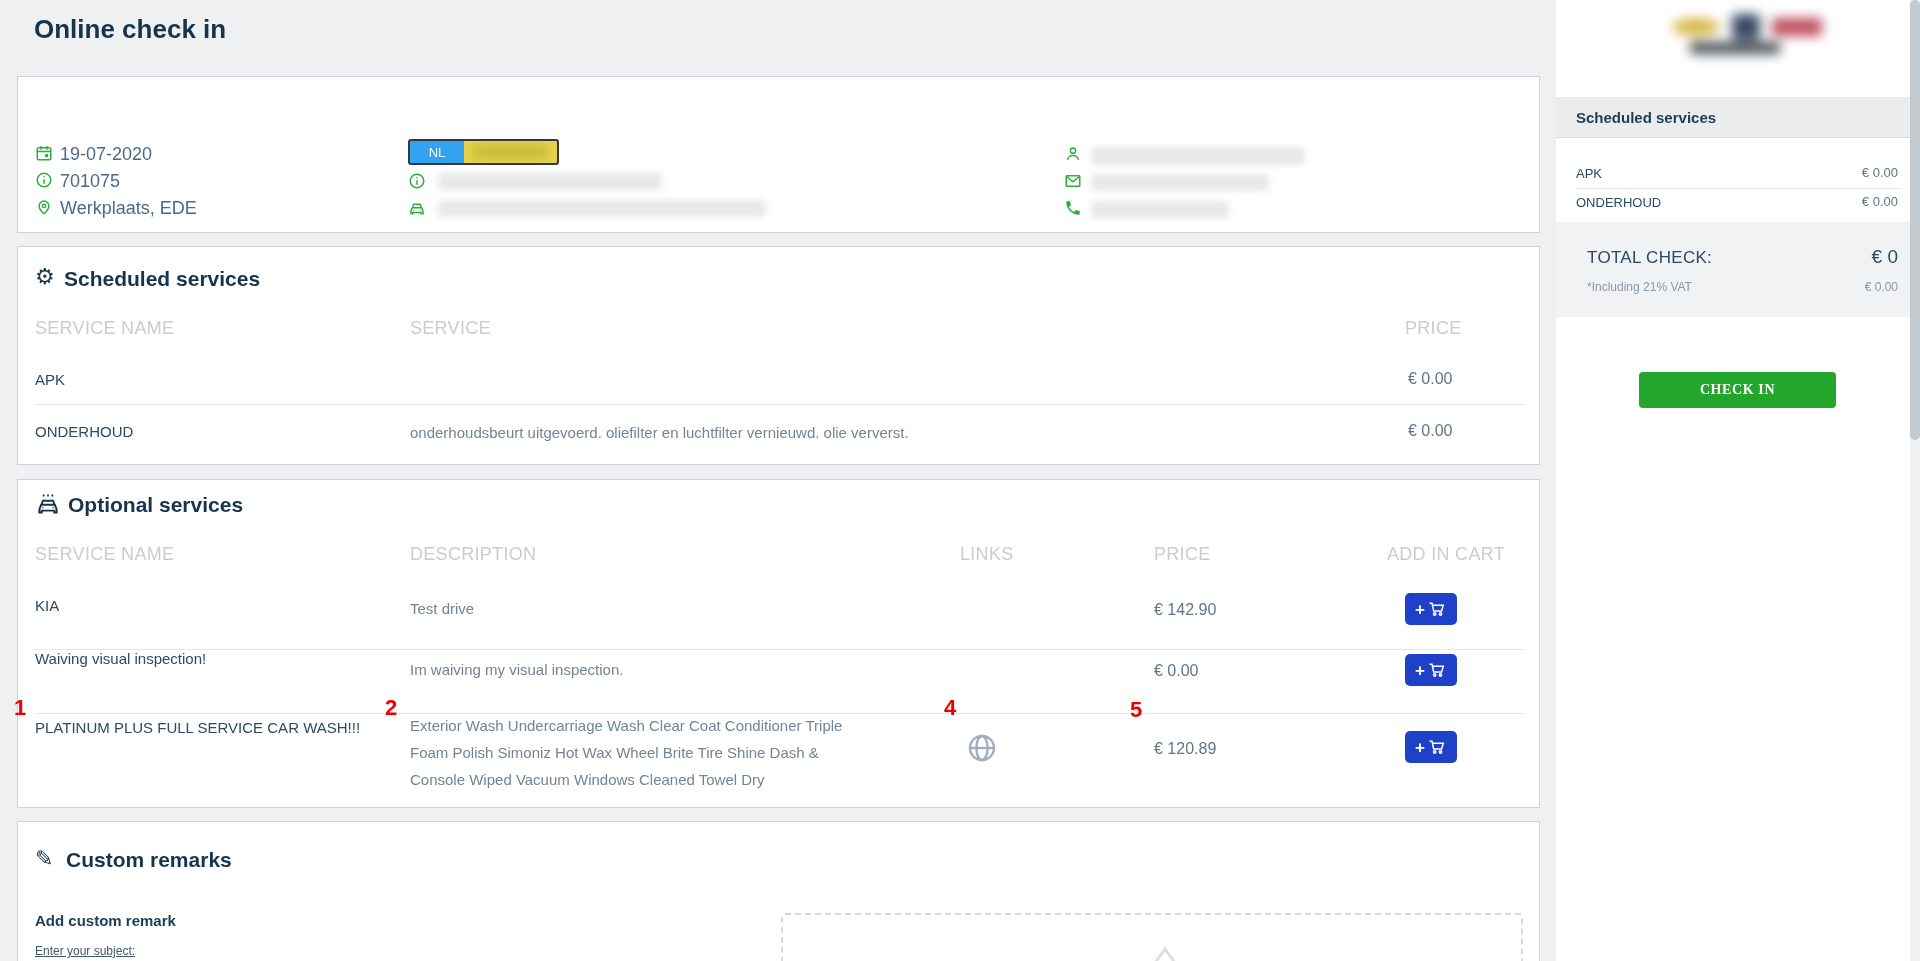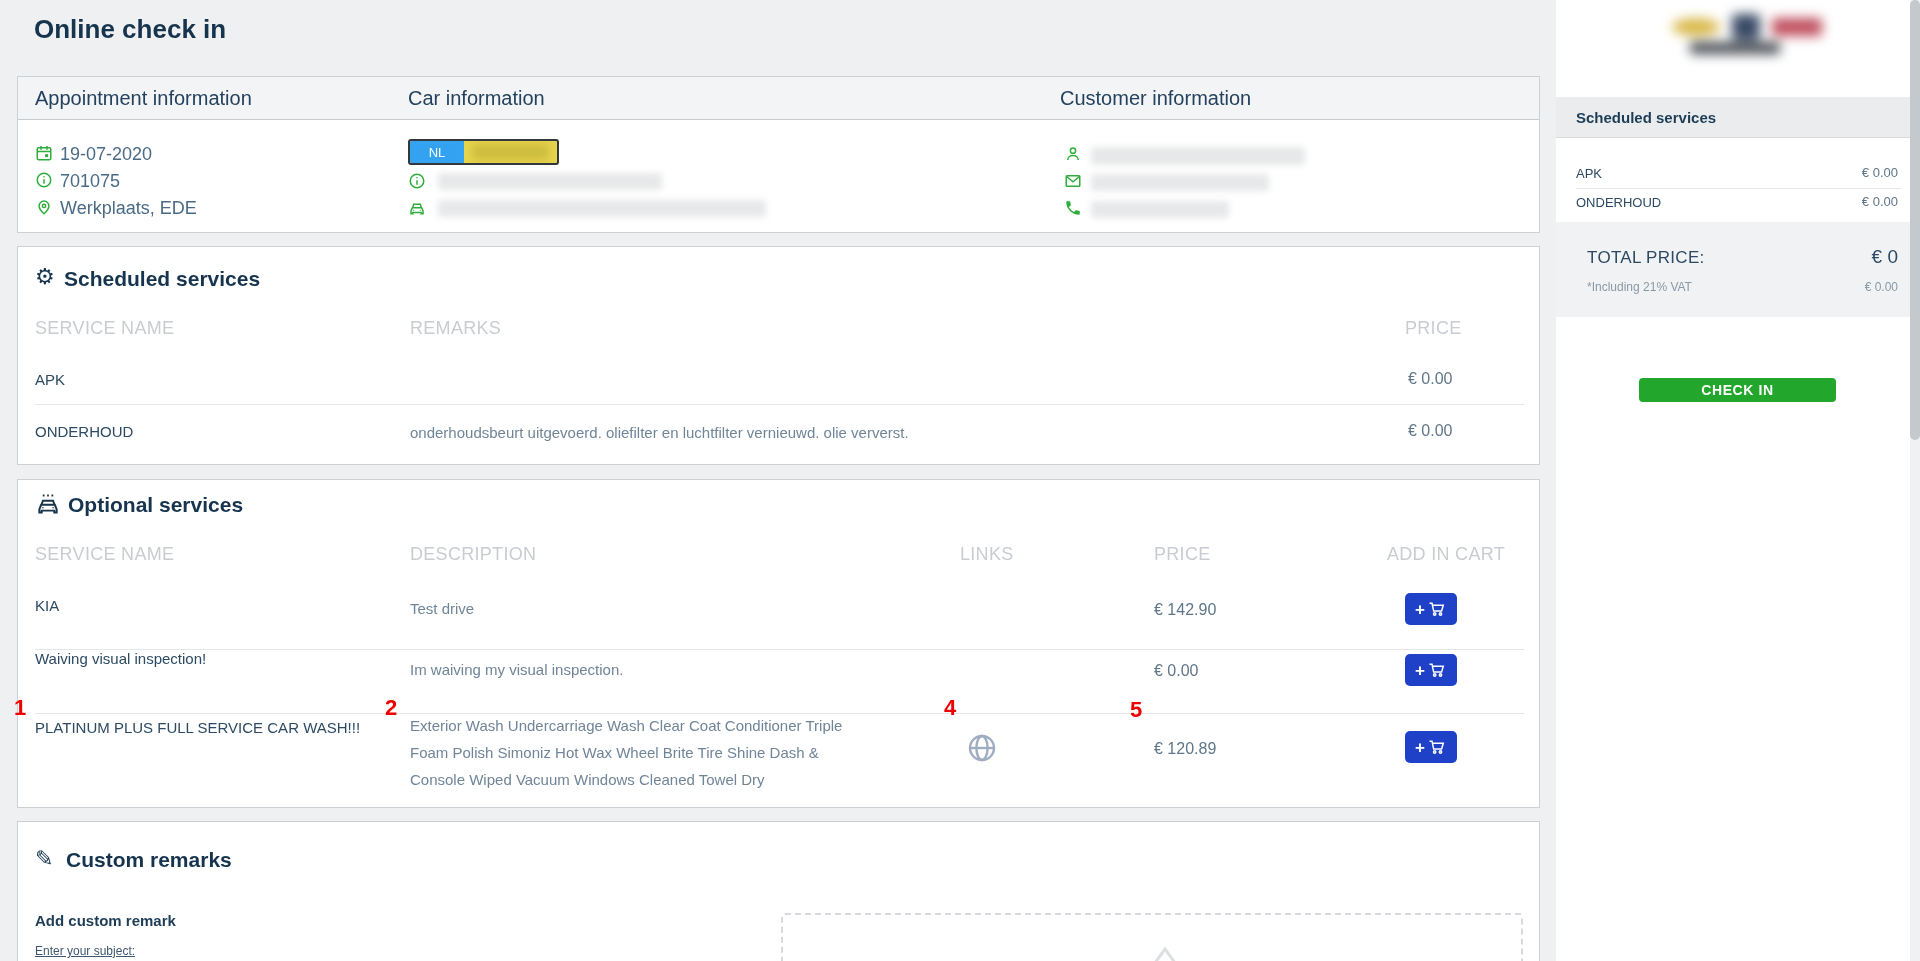--- a/index.html
+++ b/index.html
@@ -75,23 +75,23 @@
   }
   .sb-row-name { position:absolute; left:20px; font-size:13px; color:#2c4a63; }
   .sb-row-price{ position:absolute; right:14px; font-size:13px; color:#5f7689; }
   .sb-sep { position:absolute; left:20px; width:326px; border-top:1px solid #e5e8ea; }
   .total-box { position:absolute; left:0; top:222px; width:100%; height:95px; background:#f0f2f3; }
   .total-label { position:absolute; left:31px; top:26px; font-size:17px; color:#2c4a63; letter-spacing:.3px; }
   .total-value { position:absolute; right:14px; top:24px; font-size:19px; color:#2c4a63; }
   .vat-label { position:absolute; left:31px; top:58px; font-size:12px; color:#8a99a8; }
   .vat-value { position:absolute; right:14px; top:58px; font-size:12px; color:#8a99a8; }
   .checkin-btn {
-    position:absolute; left:83px; top:372px; width:197px; height:24px;
+    position:absolute; left:83px; top:372px; width:197px; height:36px;
     background:#22a62c; border:none; border-radius:4px; color:#fff;
-    font-family:Liberation Sans, sans-serif; font-size:14px; font-weight:bold; letter-spacing:.6px; cursor:pointer;margin-top:6px;
+    font-family:Liberation Serif, serif; font-size:14px; font-weight:bold; letter-spacing:.6px; cursor:pointer;
   }
   
   .logo-wrap { position:absolute; left:104px; top:10px; width:172px; height:50px; filter:blur(6px); }
   .logo-wrap .b1 { position:absolute; left:12px; top:8px; width:48px; height:18px; background:#d9b84a; border-radius:50%; }
   .logo-wrap .b2 { position:absolute; left:72px; top:4px; width:28px; height:26px; background:#3a4a66; border-radius:4px; }
   .logo-wrap .b3 { position:absolute; left:112px; top:8px; width:50px; height:18px; background:#c05060; border-radius:3px; }
   .logo-wrap .b4 { position:absolute; left:30px; top:32px; width:90px; height:12px; background:#4a4f55; border-radius:2px; }
 
   
   .scrollbar-track { position:absolute; left:1910px; top:0; width:10px; height:961px; background:#f0f1f2; }
@@ -99,25 +99,20 @@
 
   
   .annot { position:absolute; font-size:22px; font-weight:bold; color:#ee0000; line-height:1; }
 </style>
 </head>
 <body>
 
 <div class="abs page-title">Online check in</div>
 
 <section class="abs panel panel-info">
-  <div class="info-header">
-    <div class="col-title" style="left:17px;">Appointment information</div>
-    <div class="col-title" style="left:390px;">Car information</div>
-    <div class="col-title" style="left:1042px;">Customer information</div>
-  </div>
 
   <span class="abs icon-green" style="left:17px;top:67px;">
     <svg width="18" height="18" viewBox="0 0 24 24" fill="none" stroke="#2eae3c" stroke-width="2">
       <rect x="3" y="5" width="18" height="16" rx="2"></rect>
         <path d="M3 10h18M8 2.5v5M16 2.5v5"></path>
         <rect x="13.5" y="13.5" width="4" height="4" fill="#2eae3c" stroke="none"></rect>
     </svg>
   </span>
   <span class="abs row-text" style="left:42px;top:67px;">19-07-2020</span>
 
@@ -182,21 +177,21 @@
     </svg>
   </span>
   <div class="abs redact" style="left:1073px;top:124px;width:138px;height:17px;"></div>
 </section>
 
 <section class="abs panel panel-sched">
   <span class="abs section-icon" style="left:17px;top:17px;">⚙</span>
   <span class="abs section-title" style="left:46px;top:20px;">Scheduled services</span>
 
   <span class="th" style="left:17px;top:71px;">SERVICE NAME</span>
-  <span class="th" style="left:392px;top:71px;">REMARKS</span>
+  <span class="th" style="left:392px;top:71px;">SERVICE</span>
   <span class="th" style="left:1387px;top:71px;">PRICE</span>
 
   <div>
     <span class="abs cell-name" style="left:17px;top:124px;">APK</span>
     <span class="abs cell-price" style="left:1390px;top:123px;">€ 0.00</span>
   </div>
   <div class="sep" style="top:157px;"></div>
   <div>
     <span class="abs cell-name" style="left:17px;top:176px;">ONDERHOUD</span>
     <span class="abs cell-desc" style="left:392px;top:172px;">onderhoudsbeurt uitgevoerd. oliefilter en luchtfilter vernieuwd. olie ververst.</span>
@@ -300,21 +295,21 @@
     <span class="sb-row-name" style="top:166px;">APK</span>
     <span class="sb-row-price" style="top:165px;">€ 0.00</span>
   </div>
   <div class="sb-sep" style="top:188px;"></div>
   <div>
     <span class="sb-row-name" style="top:195px;">ONDERHOUD</span>
     <span class="sb-row-price" style="top:194px;">€ 0.00</span>
   </div>
 
   <div class="total-box">
-    <span class="total-label">TOTAL PRICE:</span>
+    <span class="total-label">TOTAL CHECK:</span>
     <span class="total-value">€ 0</span>
     <span class="vat-label">*Including 21% VAT</span>
     <span class="vat-value">€ 0.00</span>
   </div>
 
   <button class="checkin-btn">CHECK IN</button>
 </aside>
 
 <div class="scrollbar-track">
   <div class="scrollbar-thumb"></div>

